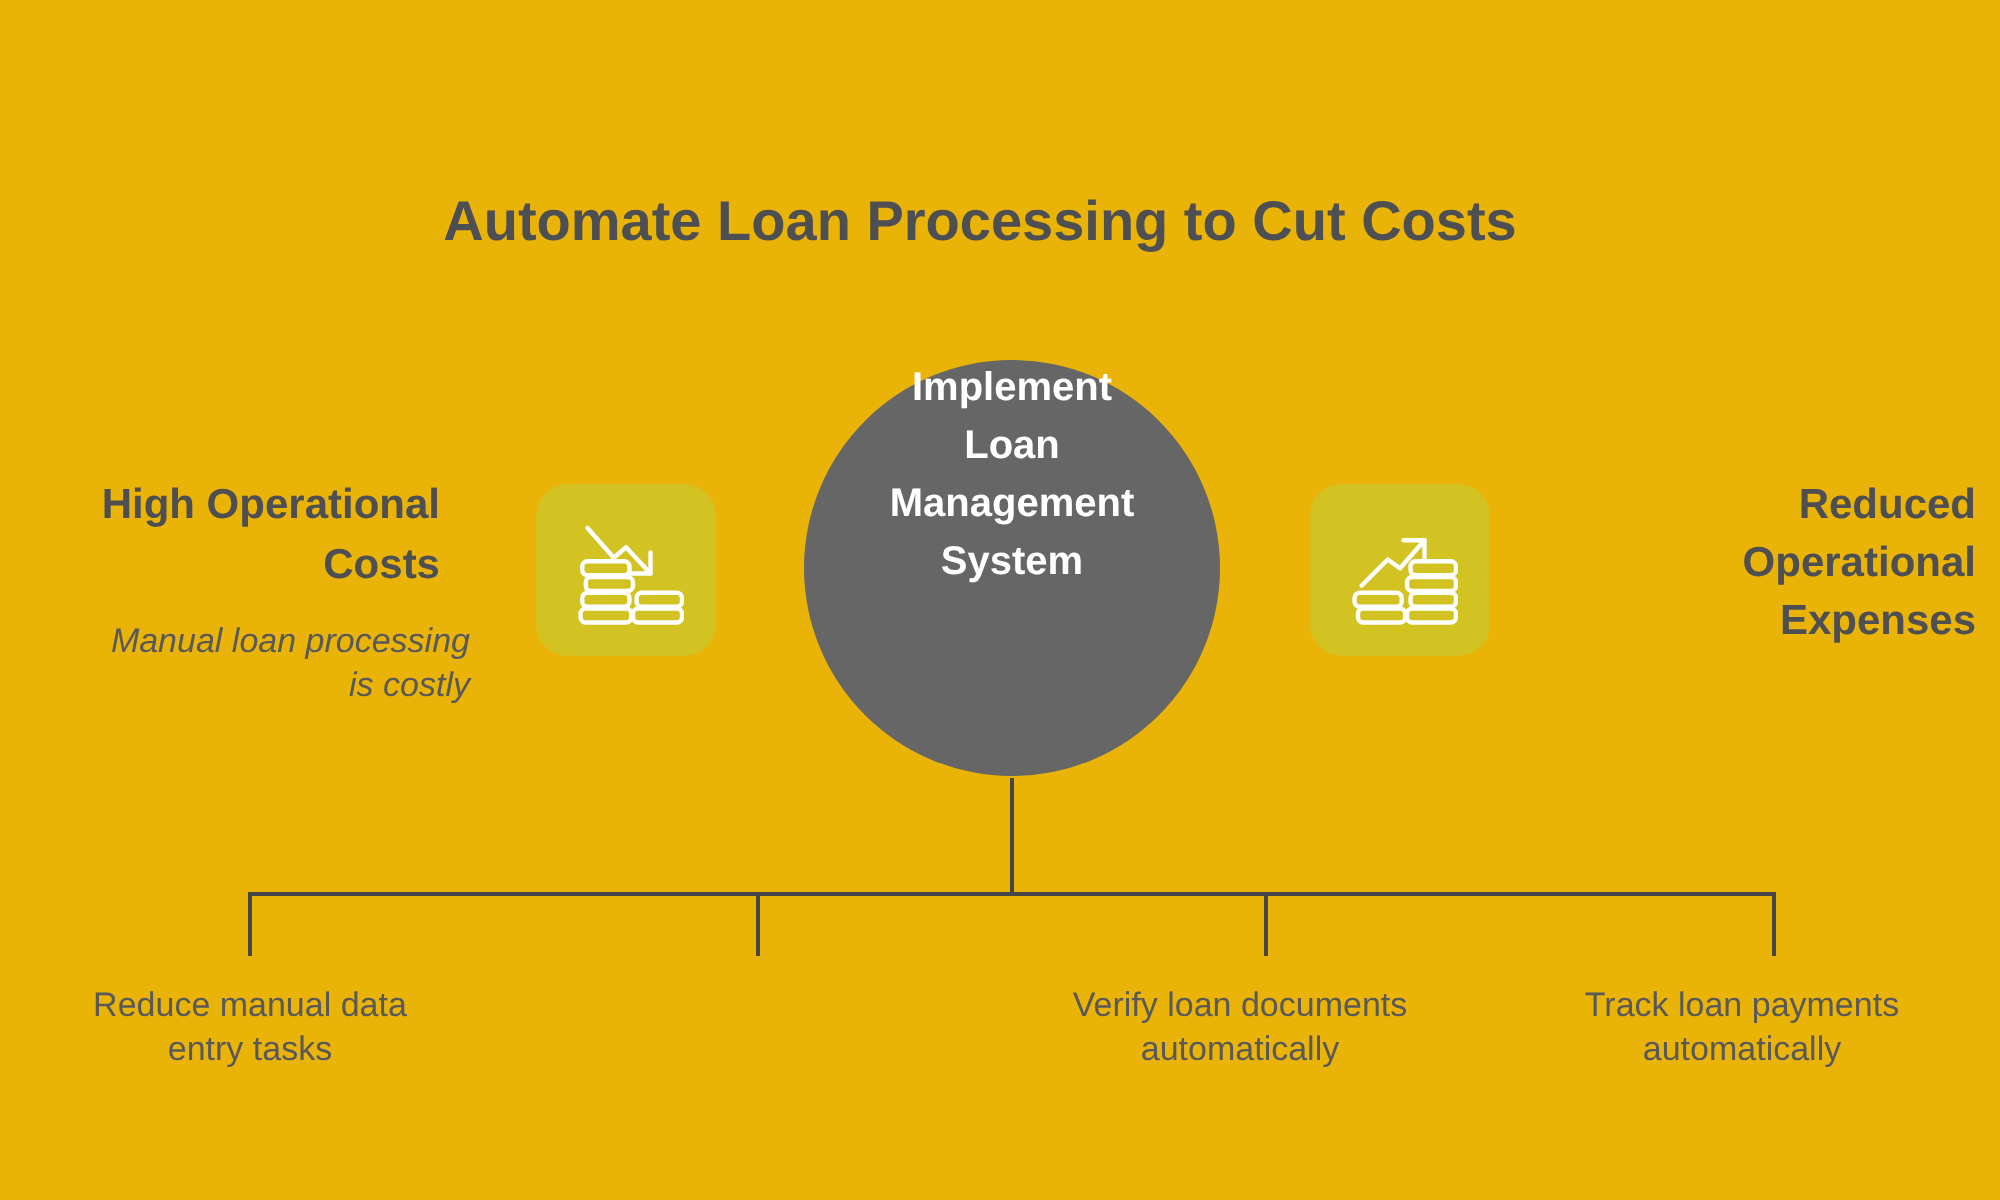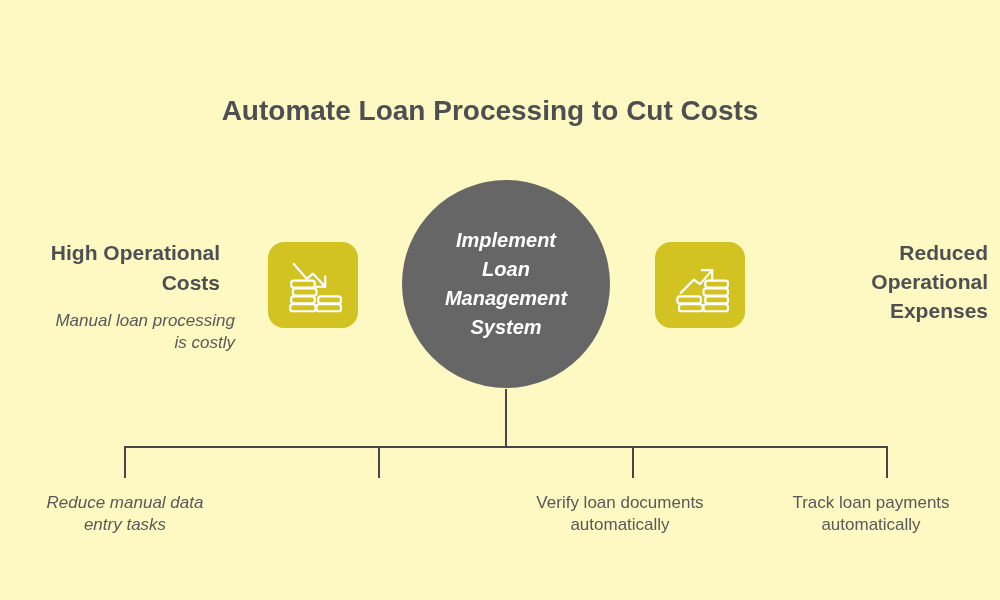--- a/index.html
+++ b/index.html
@@ -5,21 +5,21 @@
   html, body {
     margin: 0;
     padding: 0;
     background: #ffffff;
     font-family: "Liberation Sans", "DejaVu Sans", sans-serif;
   }
   .canvas {
     position: relative;
     width: 1000px;
     height: 600px;
-    background: #fef9c3;
+    background: #eab308;
     overflow: hidden;
   }
   .title {
     position: absolute;
     left: 0;
     top: 94px;
     width: 980px;
     margin: 0;
     text-align: center;
     font-size: 28px;
@@ -29,23 +29,21 @@
   }
   .circle {
     position: absolute;
     left: 402px;
     top: 180px;
     width: 208px;
     height: 208px;
     border-radius: 50%;
     background: #666666;
     display: flex;
-    align-items: center;
     justify-content: center;
-    font-style: italic;
   }
   .circle-text {
     color: #ffffff;
     font-weight: bold;
     font-size: 20px;
     line-height: 29px;
     text-align: center;
     white-space: pre-line;
   }
   .icon-box {
@@ -93,21 +91,21 @@
   .bottom-label {
     position: absolute;
     top: 492px;
     width: 220px;
     text-align: center;
     font-size: 17px;
     line-height: 22px;
     color: #595959;
     white-space: pre-line;
   }
-  .bl-1 { left: 15px; font-style: italic; }
+  .bl-1 { left: 15px; }
   .bl-2 { left: 269px; }
   .bl-3 { left: 510px; }
   .bl-4 { left: 761px; }
   .icon-svg { display: block; }
 </style>
 </head>
 <body>
 
 <div class="canvas">
 

